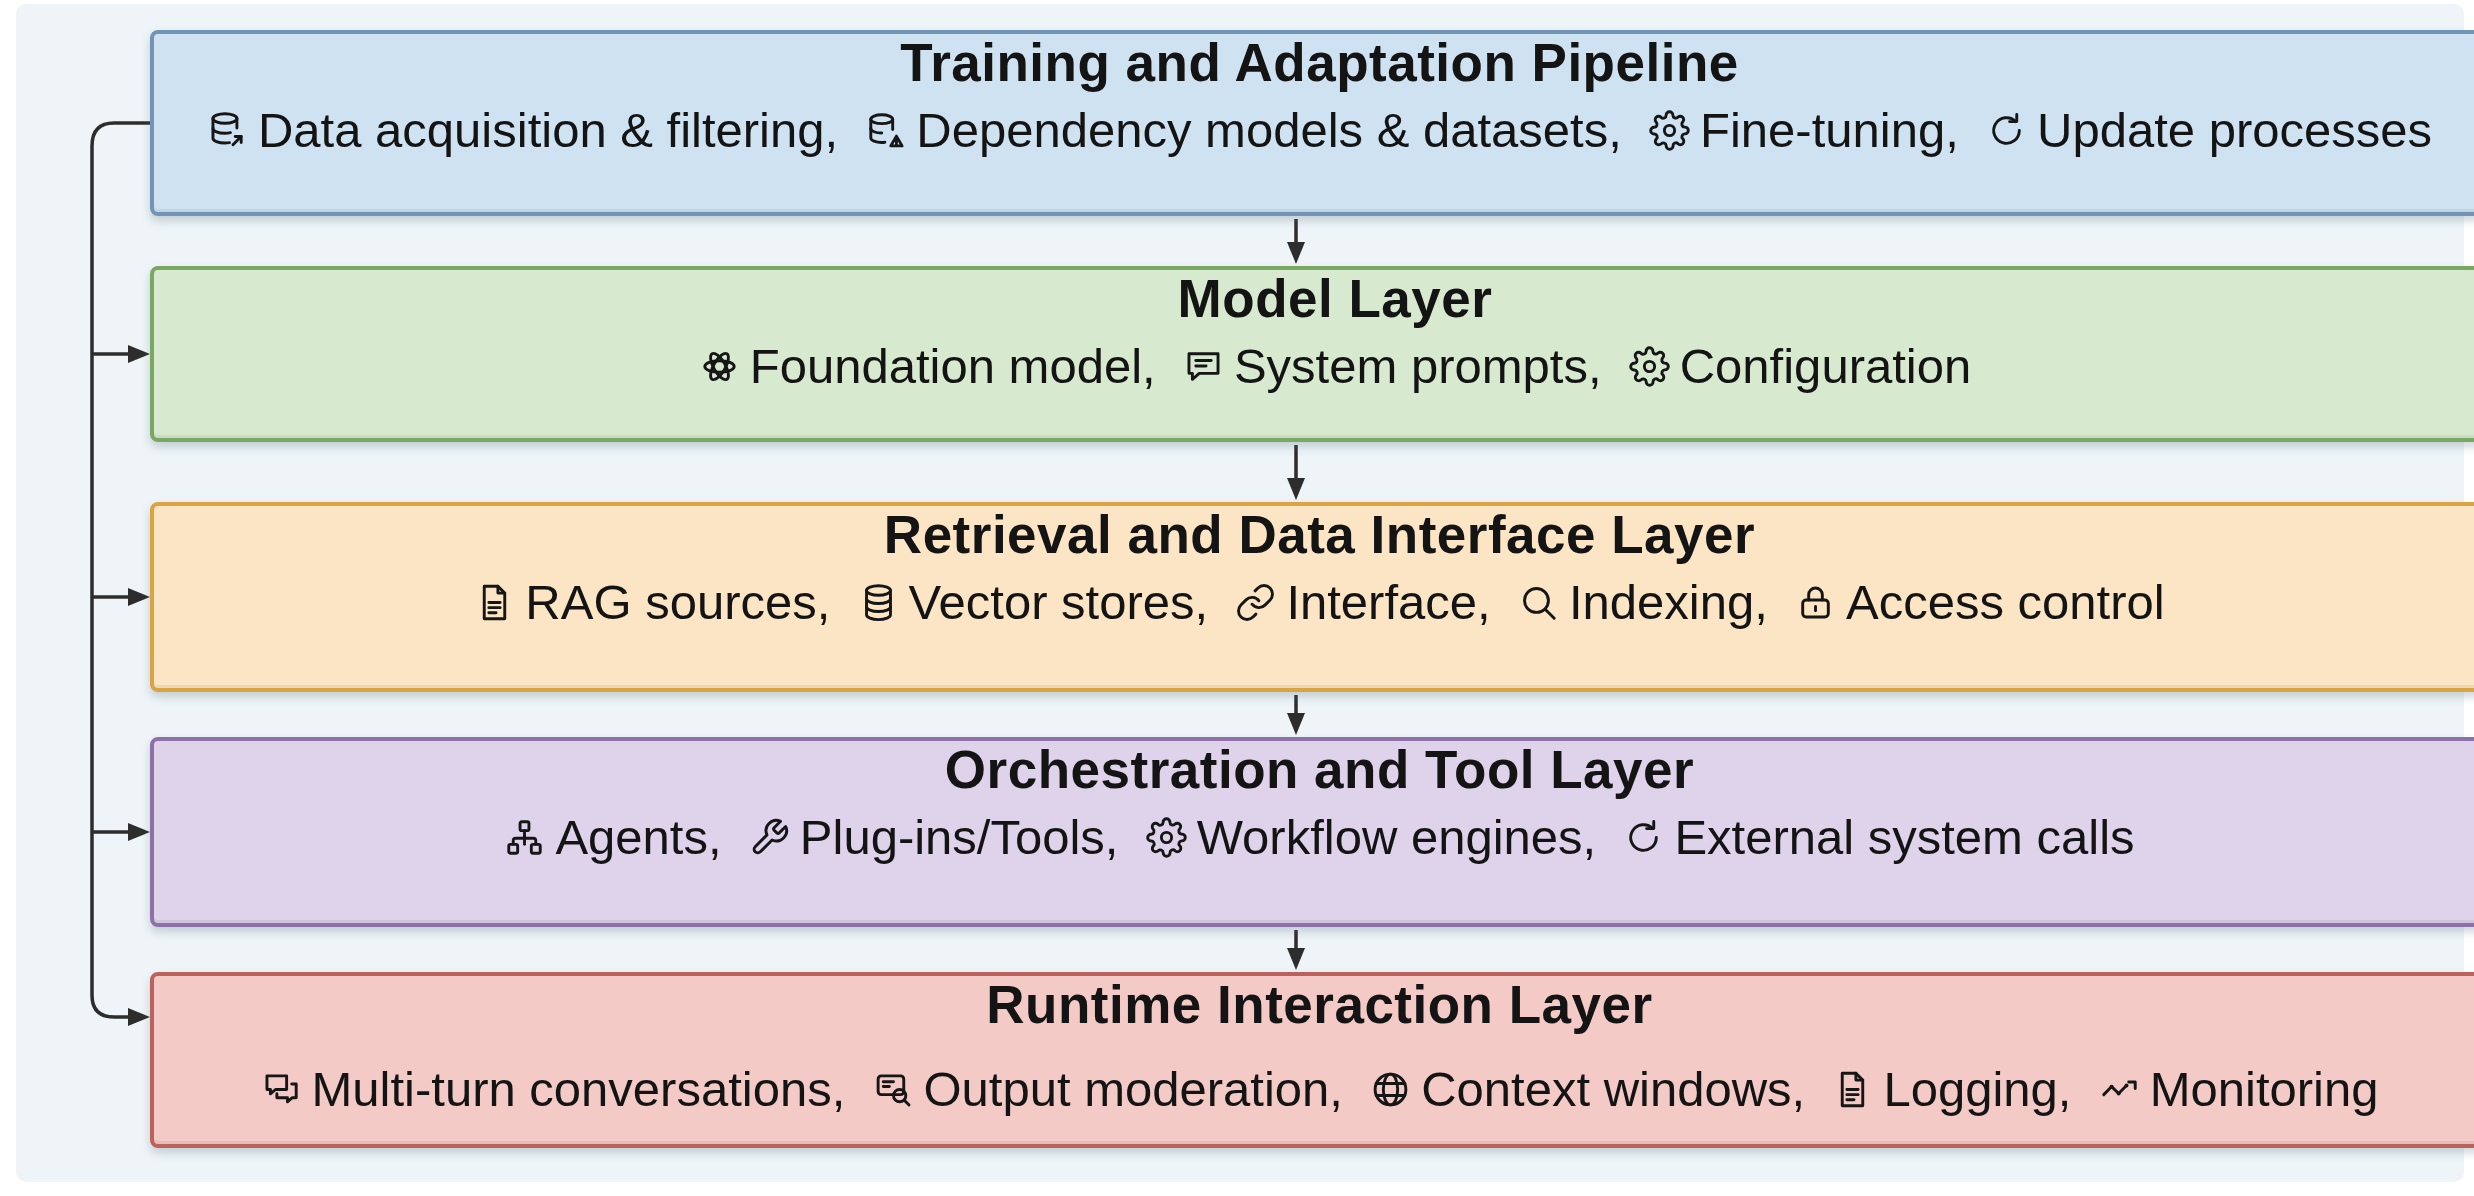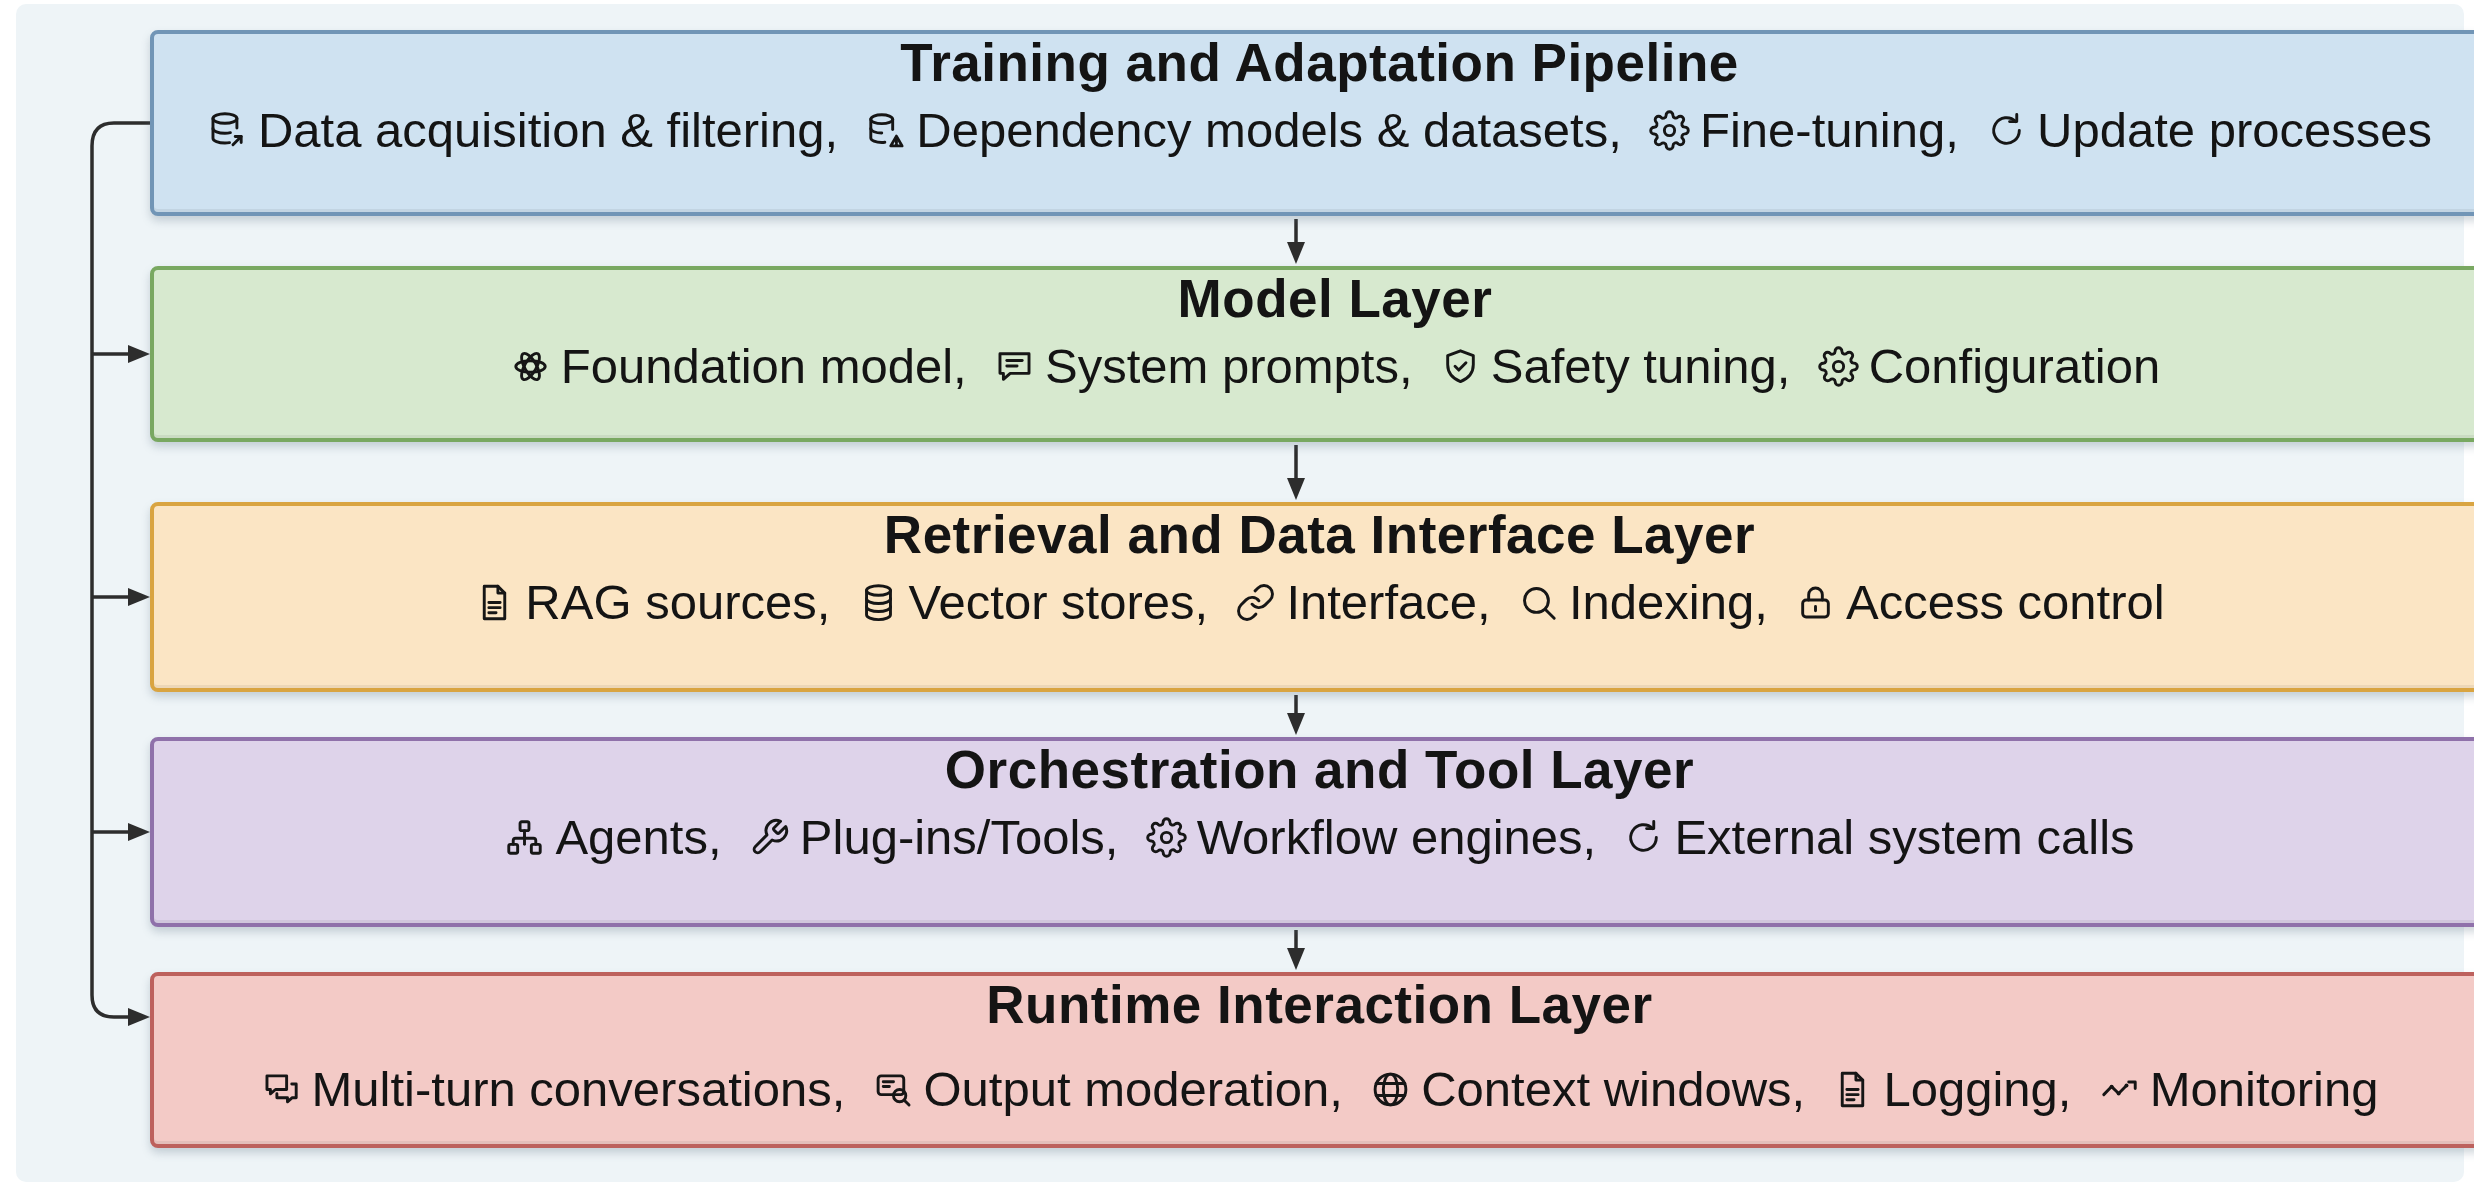--- a/index.html
+++ b/index.html
@@ -114,23 +114,20 @@
     <div class="layer-title">Model Layer</div>
     <div class="layer-items"><span class="item"><span class="icon"><svg viewBox="0 0 24 24" aria-hidden="true">
               <ellipse cx="12" cy="12" rx="8.6" ry="3.4"></ellipse>
               <ellipse cx="12" cy="12" rx="8.6" ry="3.4" transform="rotate(60 12 12)"></ellipse>
               <ellipse cx="12" cy="12" rx="8.6" ry="3.4" transform="rotate(120 12 12)"></ellipse>
             </svg></span><span class="label">Foundation model,  </span></span><span class="item"><span class="icon"><svg viewBox="0 0 24 24" aria-hidden="true">
               <path d="M3.5 4.5h17v11.5h-11l-4 3.5v-3.5h-2z"></path>
               <path d="M7.5 8.5h9"></path>
               <path d="M7.5 11.7h6"></path>
             </svg></span><span class="label">System prompts,  </span></span><span class="item"><span class="icon"><svg viewBox="0 0 24 24" aria-hidden="true">
-              <path d="M12 2.8l7.5 2.8v5.2c0 4.8-3.2 8.3-7.5 10-4.3-1.7-7.5-5.2-7.5-10V5.6z"></path>
-              <path d="M8.8 11.9l2.2 2.2 4.2-4.3"></path>
-            </svg></span><span class="label">Safety tuning,  </span></span><span class="item"><span class="icon"><svg viewBox="0 0 24 24" aria-hidden="true">
               <circle cx="12" cy="12" r="3"></circle>
               <path d="M19.4 15a1.65 1.65 0 0 0 .33 1.82l.06.06a2 2 0 0 1 0 2.83 2 2 0 0 1-2.83 0l-.06-.06a1.65 1.65 0 0 0-1.82-.33 1.65 1.65 0 0 0-1 1.51V21a2 2 0 0 1-2 2 2 2 0 0 1-2-2v-.09A1.65 1.65 0 0 0 9 19.4a1.65 1.65 0 0 0-1.82.33l-.06.06a2 2 0 0 1-2.83 0 2 2 0 0 1 0-2.83l.06-.06a1.65 1.65 0 0 0 .33-1.82 1.65 1.65 0 0 0-1.51-1H3a2 2 0 0 1-2-2 2 2 0 0 1 2-2h.09A1.65 1.65 0 0 0 4.6 9a1.65 1.65 0 0 0-.33-1.82l-.06-.06a2 2 0 0 1 0-2.83 2 2 0 0 1 2.83 0l.06.06a1.65 1.65 0 0 0 1.82.33H9a1.65 1.65 0 0 0 1-1.51V3a2 2 0 0 1 2-2 2 2 0 0 1 2 2v.09a1.65 1.65 0 0 0 1 1.51 1.65 1.65 0 0 0 1.82-.33l.06-.06a2 2 0 0 1 2.83 0 2 2 0 0 1 0 2.83l-.06.06a1.65 1.65 0 0 0-.33 1.82V9a1.65 1.65 0 0 0 1.51 1H21a2 2 0 0 1 2 2 2 2 0 0 1-2 2h-.09a1.65 1.65 0 0 0-1.51 1z"></path>
             </svg></span><span class="label">Configuration</span></span></div>
   </div>
   <div class="layer l2" style="background: rgb(251, 229, 196); border-color: rgb(217, 164, 65);">
     <div class="layer-title">Retrieval and Data Interface Layer</div>
     <div class="layer-items"><span class="item"><span class="icon"><svg viewBox="0 0 24 24" aria-hidden="true">
               <path d="M6 2.5h8l4 4v15H6z"></path>
               <path d="M14 2.5v4h4"></path>
               <path d="M8.7 12h6.6M8.7 15h6.6M8.7 18h4.2"></path>

